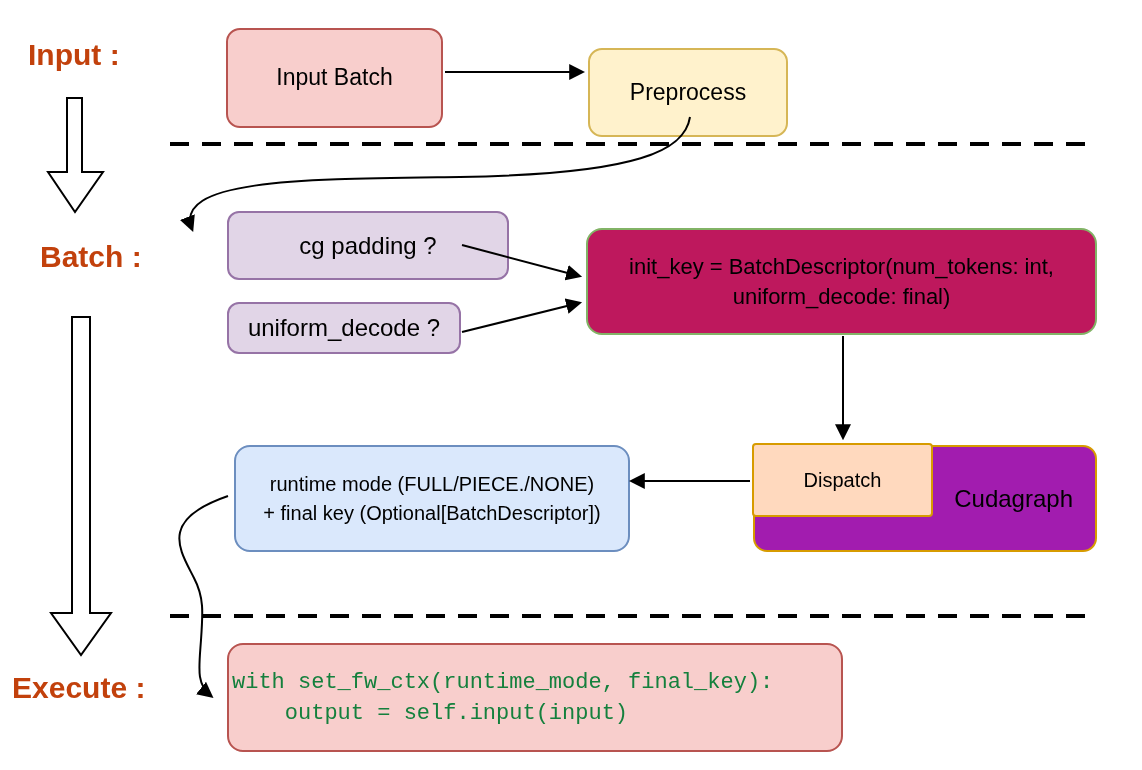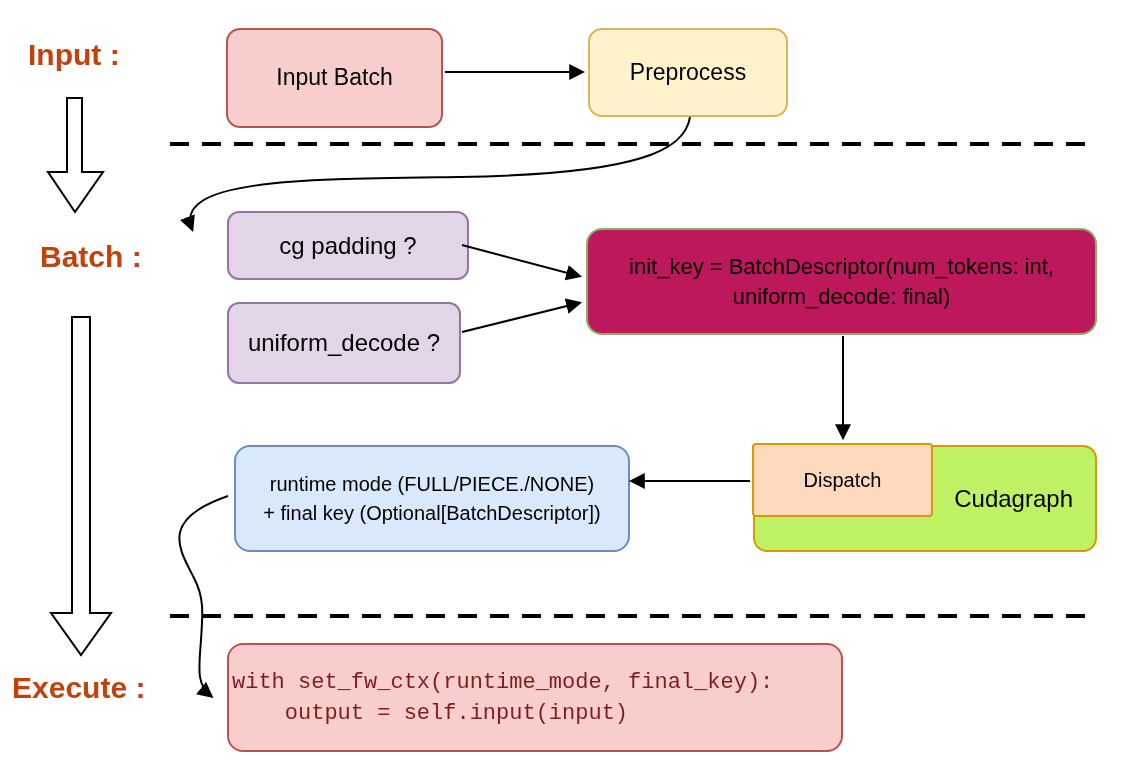--- a/index.html
+++ b/index.html
@@ -27,39 +27,39 @@
   }
   .stage-label {
     position: absolute;
     font-size: 30px;
     font-weight: 700;
     color: #c2410c;
     white-space: nowrap;
     z-index: 2;
   }
   .pink   { background: #f8cecc; border-color: #b85450; }
-  .yellow { background: #fff2cc; border-color: #d6b656; }
+  .yellow { background: #fff2cc; border-color: #d6b656; margin-top: 20px; }
   .purple { background: #e1d5e7; border-color: #9673a6; }
   .green  { background: #be185d; border-color: #82b366; }
   .blue   { background: #dae8fc; border-color: #6c8ebf; margin-left: 6px; }
-  .orange-outer { background: #bef264; border-color: #d79b00; }
+  .orange-outer { background: #a21caf; border-color: #d79b00; }
   .orange-inner { background: #ffd9be; border-color: #d79b00; }
 
   #node-input-batch    { left: 226px; top: 28px;  width: 217px; height: 100px;  font-size: 23px; align-items: center; }
   #node-preprocess     { left: 588px; top: 28px;  width: 200px; height: 89px;  font-size: 23px; }
-  #node-cg-padding     { left: 227px; top: 211px; width: 242px; height: 69px;  font-size: 24px; border-radius: 12px; }
-  #node-uniform-decode { left: 227px; top: 302px; width: 234px; height: 82px;  font-size: 24px; border-radius: 12px; }
+  #node-cg-padding     { left: 227px; top: 211px; width: 282px; height: 69px;  font-size: 24px; border-radius: 12px; }
+  #node-uniform-decode { left: 227px; top: 302px; width: 234px; height: 52px;  font-size: 24px; border-radius: 12px; }
   #node-init-key       { left: 586px; top: 228px; width: 511px; height: 107px; font-size: 22px; line-height: 30px; border-radius: 16px; }
   #node-runtime        { left: 228px; top: 445px; width: 396px; height: 107px; font-size: 20px; line-height: 29px; border-radius: 16px; }
   #node-dispatcher     { left: 753px; top: 445px; width: 344px; height: 107px; font-size: 24px; line-height: 31px;
                          border-radius: 14px; z-index: 1; align-items: flex-end; padding-right: 22px; }
   #node-dispatch       { left: 752px; top: 443px; width: 181px; height: 74px;  font-size: 20px; z-index: 3; border-radius: 4px; }
   #node-execute-code   { left: 227px; top: 643px; width: 616px; height: 109px;
                          font-family: "Liberation Mono", "DejaVu Sans Mono", monospace;
-                         font-size: 22px; line-height: 31px; color: #7f1d1d;
+                         font-size: 22px; line-height: 31px; color: #15803d;
                          align-items: flex-start; text-align: right; padding-left: 3px;
                          white-space: pre; border-radius: 16px; }
 
   #label-input   { left: 28px; top: 38px; }
   #label-plan    { left: 40px; top: 240px; }
   #label-execute { left: 12px; top: 671px; }
 
   #overlay {
     position: absolute;
     left: 0; top: 0;

